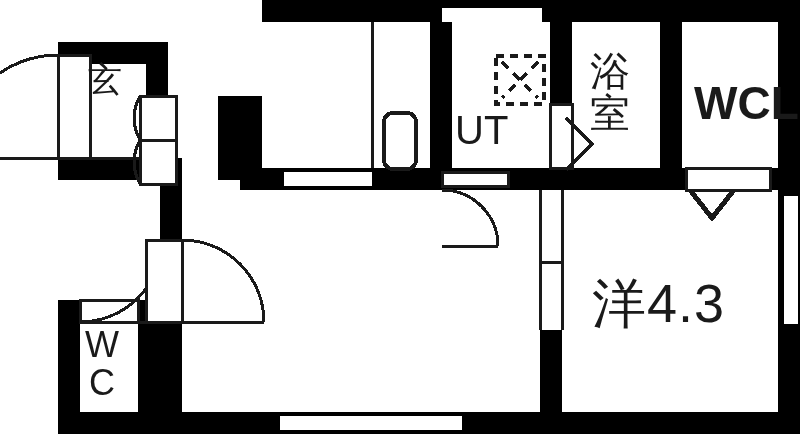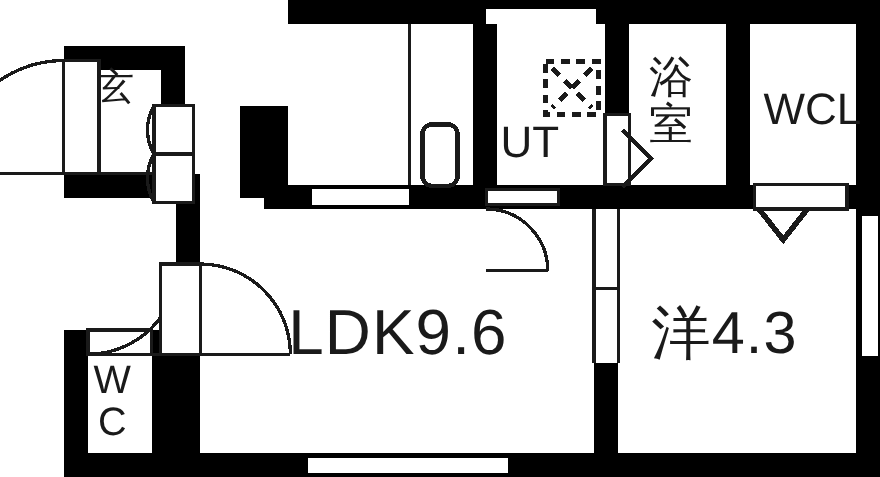--- a/index.html
+++ b/index.html
@@ -16,21 +16,21 @@
     color:#1a1a1a;
     white-space:nowrap;
     font-weight:400;
     letter-spacing:0px;
     line-height:1;
   }
   .lbl-ldk{font-size:58px;letter-spacing:1px;}
   .lbl-yo{font-size:54px;letter-spacing:1px;text-align:right;}
   .lbl-bath{font-size:40px;line-height:1.06;text-align:center;letter-spacing:0;}
   .lbl-ut{font-size:40px;}
-  .lbl-wcl{font-size:40px;}
+  .lbl-wcl{font-size:46px;font-weight:bold;}
   .lbl-gen{font-size:34px;}
   .lbl-wc{font-size:36px;line-height:1.05;text-align:center;}
 </style>
 </head>
 <body>
 
 <div id="plan">
 
   <svg width="800" height="434" viewBox="0 0 800 434" shape-rendering="crispEdges">
 
@@ -176,21 +176,20 @@
 
   <div class="lbl lbl-ut" style="left:455px; top:110px;">UT</div>
 
   <div class="lbl lbl-bath" style="left:590px; top:50px;">
     <div>浴</div>
     <div>室</div>
   </div>
 
   <div class="lbl lbl-wcl" style="left:694px; top:80px;">WCL</div>
 
-  <div class="lbl lbl-ldk" style="left:262px; top:274px;">LDK9.6</div>
 
   <div class="lbl lbl-yo" style="left:592px; top:276px;">洋4.3</div>
 
   <div class="lbl lbl-wc" style="left:85px;  top:326px;">
     <div>W</div>
     <div>C</div>
   </div>
 
 </div>
 

